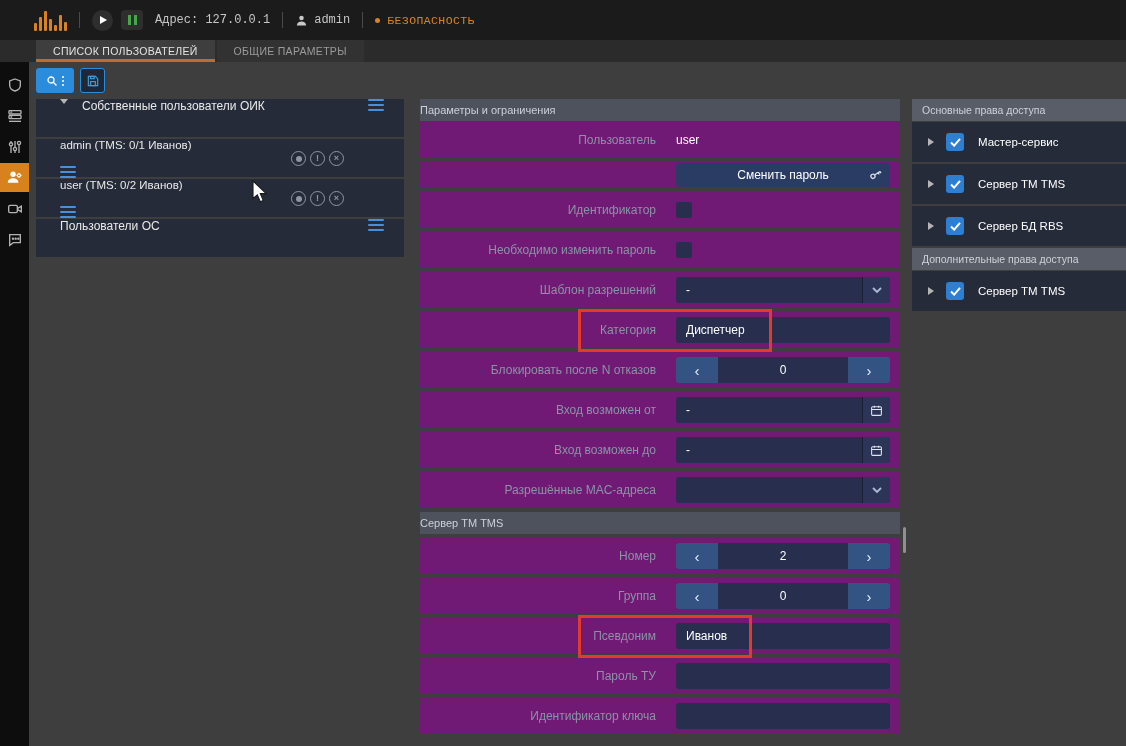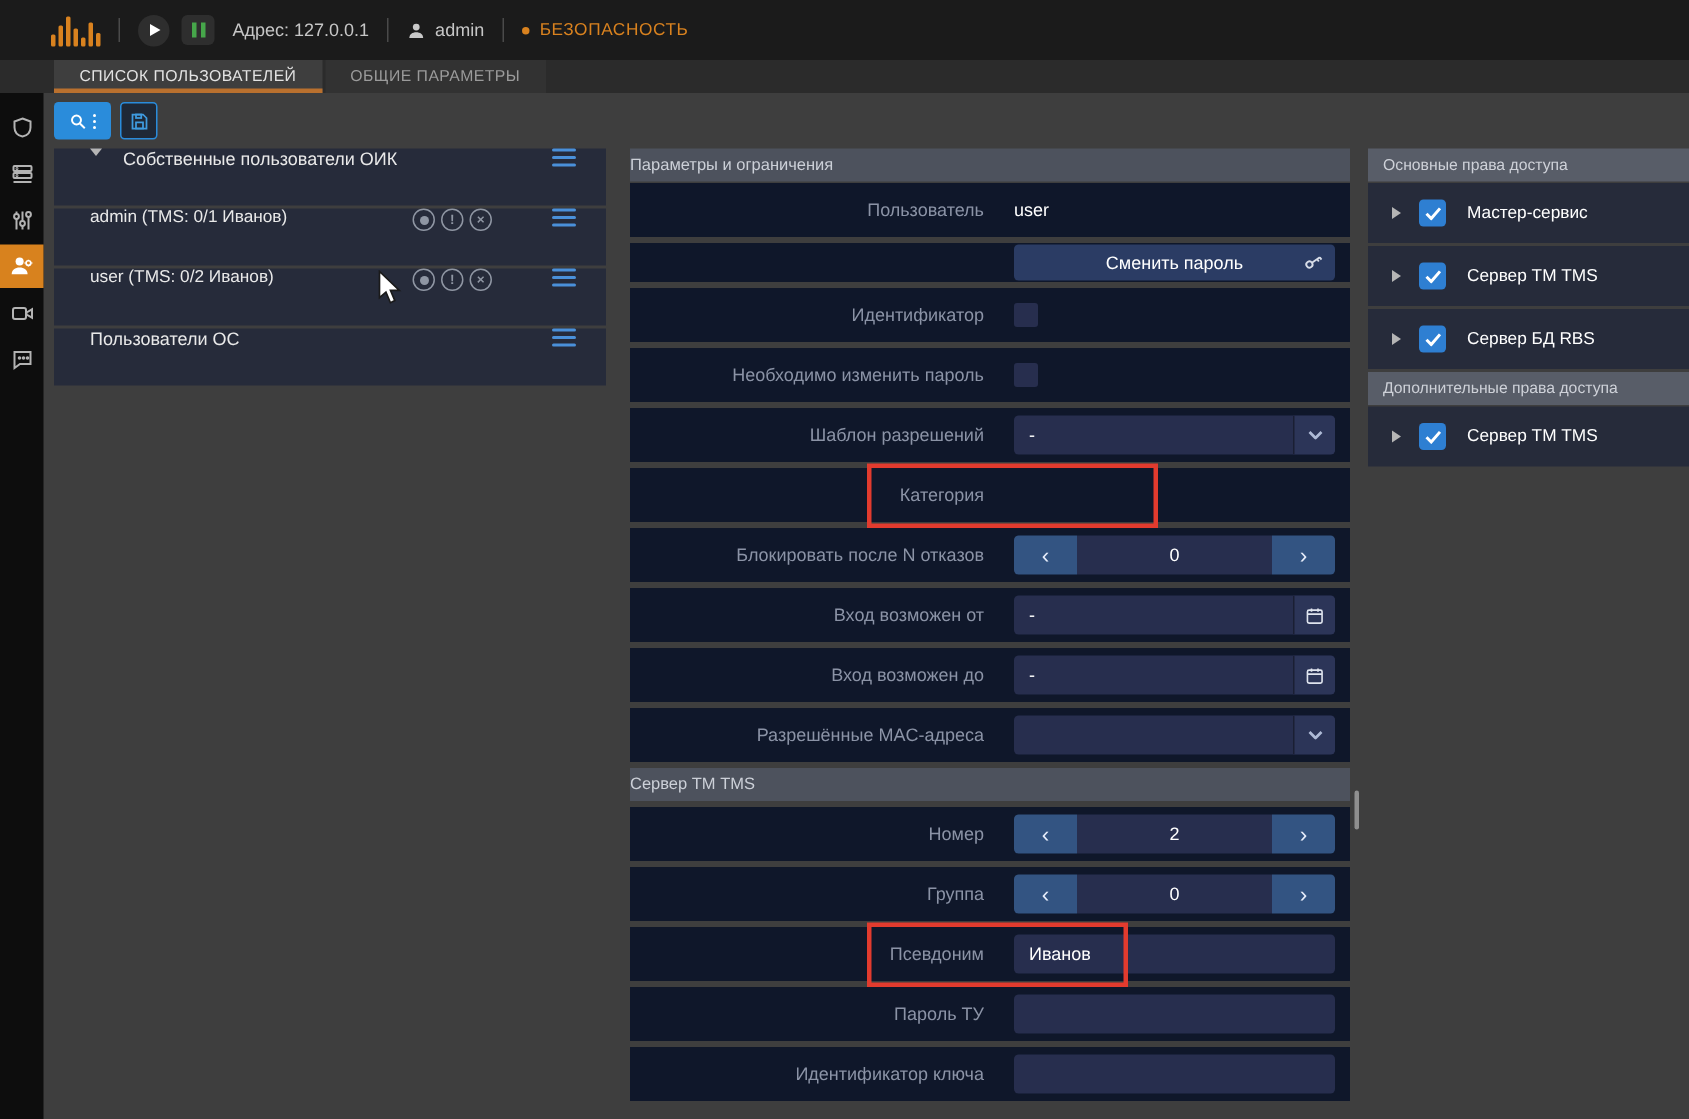--- a/index.html
+++ b/index.html
@@ -5,21 +5,21 @@
   * { box-sizing: border-box; margin: 0; padding: 0; }
   html,body { background:#2a2a2a; }
   #app {
     position: relative; width: 1126px; height: 746px;
     background: #3e3e3e; overflow: hidden;
     font-family: "Liberation Sans", sans-serif;
     -webkit-font-smoothing: antialiased;
   }
   
   .topbar { position:absolute; left:0; top:0; width:1126px; height:40px;
-    background:#1b1b1b; display:flex; align-items:center; }
+    background:#1b1b1b; display:flex; align-items:center;font-family:Liberation Mono, monospace; }
   .tb-sep { width:1px; height:16px; background:#4a4a4a; margin:0 12px; }
   .wave { display:flex; align-items:flex-end; gap:2px; height:22px; margin-left:34px; }
   .wave i { width:3px; background:#d9821f; border-radius:1px; display:block; }
   .btn-play { width:21px; height:21px; border-radius:50%; background:#2e2e2e;
     display:flex; align-items:center; justify-content:center; margin-right:8px; cursor:pointer; }
   .btn-play b { width:0; height:0; border-left:7px solid #fff; border-top:4.5px solid transparent; border-bottom:4.5px solid transparent; margin-left:2px; }
   .btn-pause { width:22px; height:20px; border-radius:4px; background:#2e2e2e;
     display:flex; align-items:center; justify-content:center; gap:3px; cursor:pointer; }
   .btn-pause i { width:3px; height:10px; background:#46a64a; display:block; }
   .tb-text { color:#c6c6c6; font-size:12px; }
@@ -43,38 +43,38 @@
   .tree { position:absolute; left:36px; top:68px; width:368px; }
   .tree-toolbar { display:flex; gap:6px; height:25px; margin-bottom:6px; }
   .btn-search { width:38px; height:25px; background:#2a8cdb; border-radius:3px;
     display:flex; align-items:center; justify-content:center; gap:4px; cursor:pointer; }
   .vdots { display:flex; flex-direction:column; gap:2px; }
   .vdots i { width:2px; height:2px; background:#fff; border-radius:50%; display:block; }
   .btn-save { width:25px; height:25px; background:#1f2836; border:1px solid #2a8cdb; border-radius:3px;
     display:flex; align-items:center; justify-content:center; cursor:pointer; }
   .tree-row { height:38px; background:#262b3a; margin-bottom:2px; display:flex; align-items:flex-start;
     padding:0 20px 0 24px; color:#e9e9e9; font-size:12px; cursor:pointer; }
-  .tree-row.child { font-size:11.5px; }
+  .tree-row.child { font-size:11.5px;flex-direction:column; }
   .tri-down { width:0; height:0; border-top:5px solid #b5b5b5; border-left:4px solid transparent;
     border-right:4px solid transparent; margin-right:14px; flex-shrink:0; }
   .status-icons { display:flex; gap:4px; margin-left:auto; margin-right:40px; }
   .status-icon { width:15px; height:15px; border:1px solid #8f96a3; border-radius:50%;
     color:#8f96a3; font-size:9px; line-height:13px; text-align:center; font-weight:bold; }
   .status-icon.radio { position:relative; }
   .status-icon.radio::after { content:""; position:absolute; left:3.5px; top:3.5px; width:6px; height:6px;
     border-radius:50%; background:#8f96a3; }
   .hamburger { width:16px; display:flex; flex-direction:column; gap:3px; margin-left:auto; flex-shrink:0; cursor:pointer; }
   .hamburger.inrow { margin-left:0; }
   .hamburger span { height:2px; background:#4a90d9; border-radius:1px; display:block; }
   
   .params { position:absolute; left:420px; top:99px; width:480px; }
   .panel-header { height:22px; background:#4d525d; color:#ccd0d8; font-size:11px;
     display:flex; align-items:center; padding-left:0; margin-bottom:1px; }
   .panel-header.mid { margin-bottom:4px; }
-  .p-row { height:36px; background:#0f172a; margin-bottom:4px; display:flex; align-items:center; }
+  .p-row { height:36px; background:#701a75; margin-bottom:4px; display:flex; align-items:center; }
   .p-row.short { height:26px; }
   .p-label { width:236px; text-align:right; color:#8b93a6; font-size:12px; flex-shrink:0; }
   .p-ctrl { margin-left:20px; width:214px; display:flex; align-items:flex-end; }
   .value-plain { color:#fff; font-size:12px; }
   .btn-primary { width:214px; height:24px; background:#2b3c64; border-radius:3px; color:#fff;
     font-size:12px; display:flex; align-items:center; justify-content:center; position:relative; cursor:pointer; }
   .btn-primary .keywrap { position:absolute; right:7px; top:4px; }
   .checkbox-sm { width:16px; height:16px; background:#272e4e; border-radius:2px; cursor:pointer; }
   .field { width:214px; height:26px; background:#272e4e; border-radius:3px; display:flex;
     align-items:center; overflow:hidden; cursor:pointer; }
@@ -316,20 +316,25 @@
             <svg width="10" height="6" viewBox="0 0 10 6" fill="none" stroke="#aebad6" stroke-width="1.8">
                 <polyline points="1,1 5,5 9,1"></polyline>
               </svg>
           </span>
         </div>
       </div>
     </div>
 
     <div class="p-row">
       <span class="p-label">Категория</span>
+      <div class="p-ctrl">
+        <div class="field">
+          <span class="field-text">Диспетчер</span>
+        </div>
+      </div>
     </div>
 
     <div class="p-row">
       <span class="p-label">Блокировать после N отказов</span>
       <div class="p-ctrl">
         <div class="stepper">
           <span class="step-btn left">‹</span>
           <span class="step-value">0</span>
           <span class="step-btn right">›</span>
         </div>

